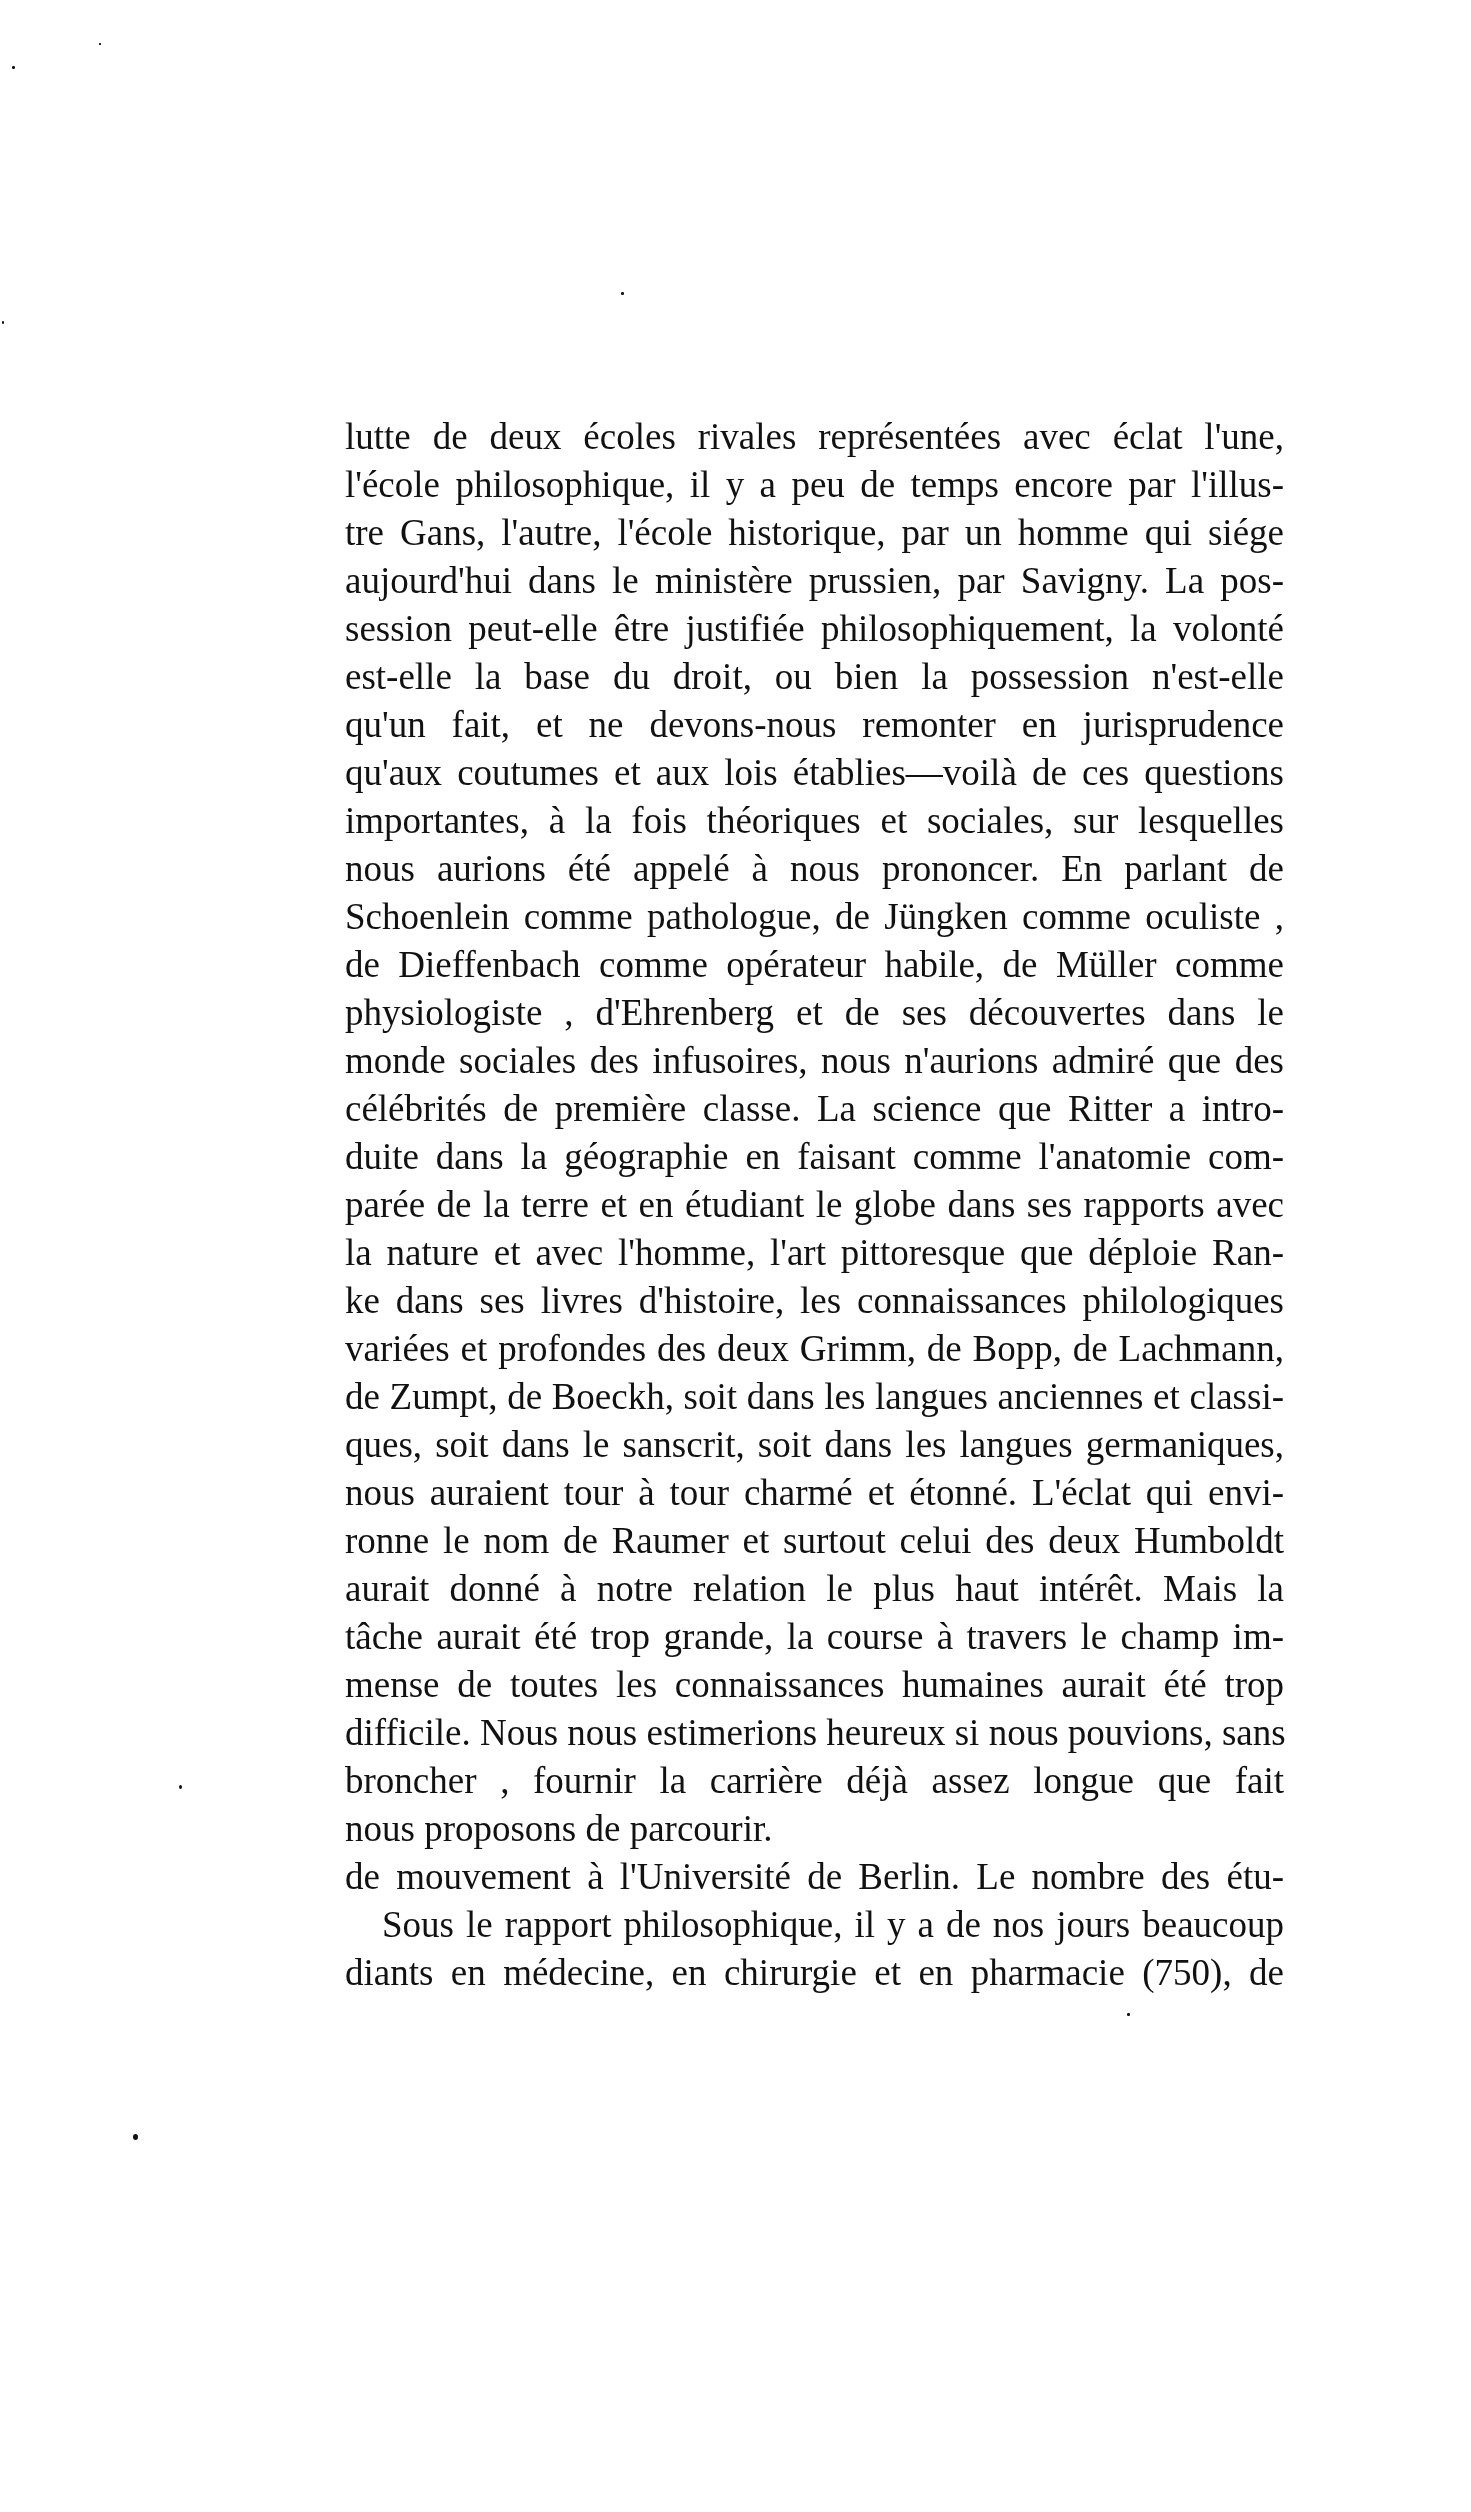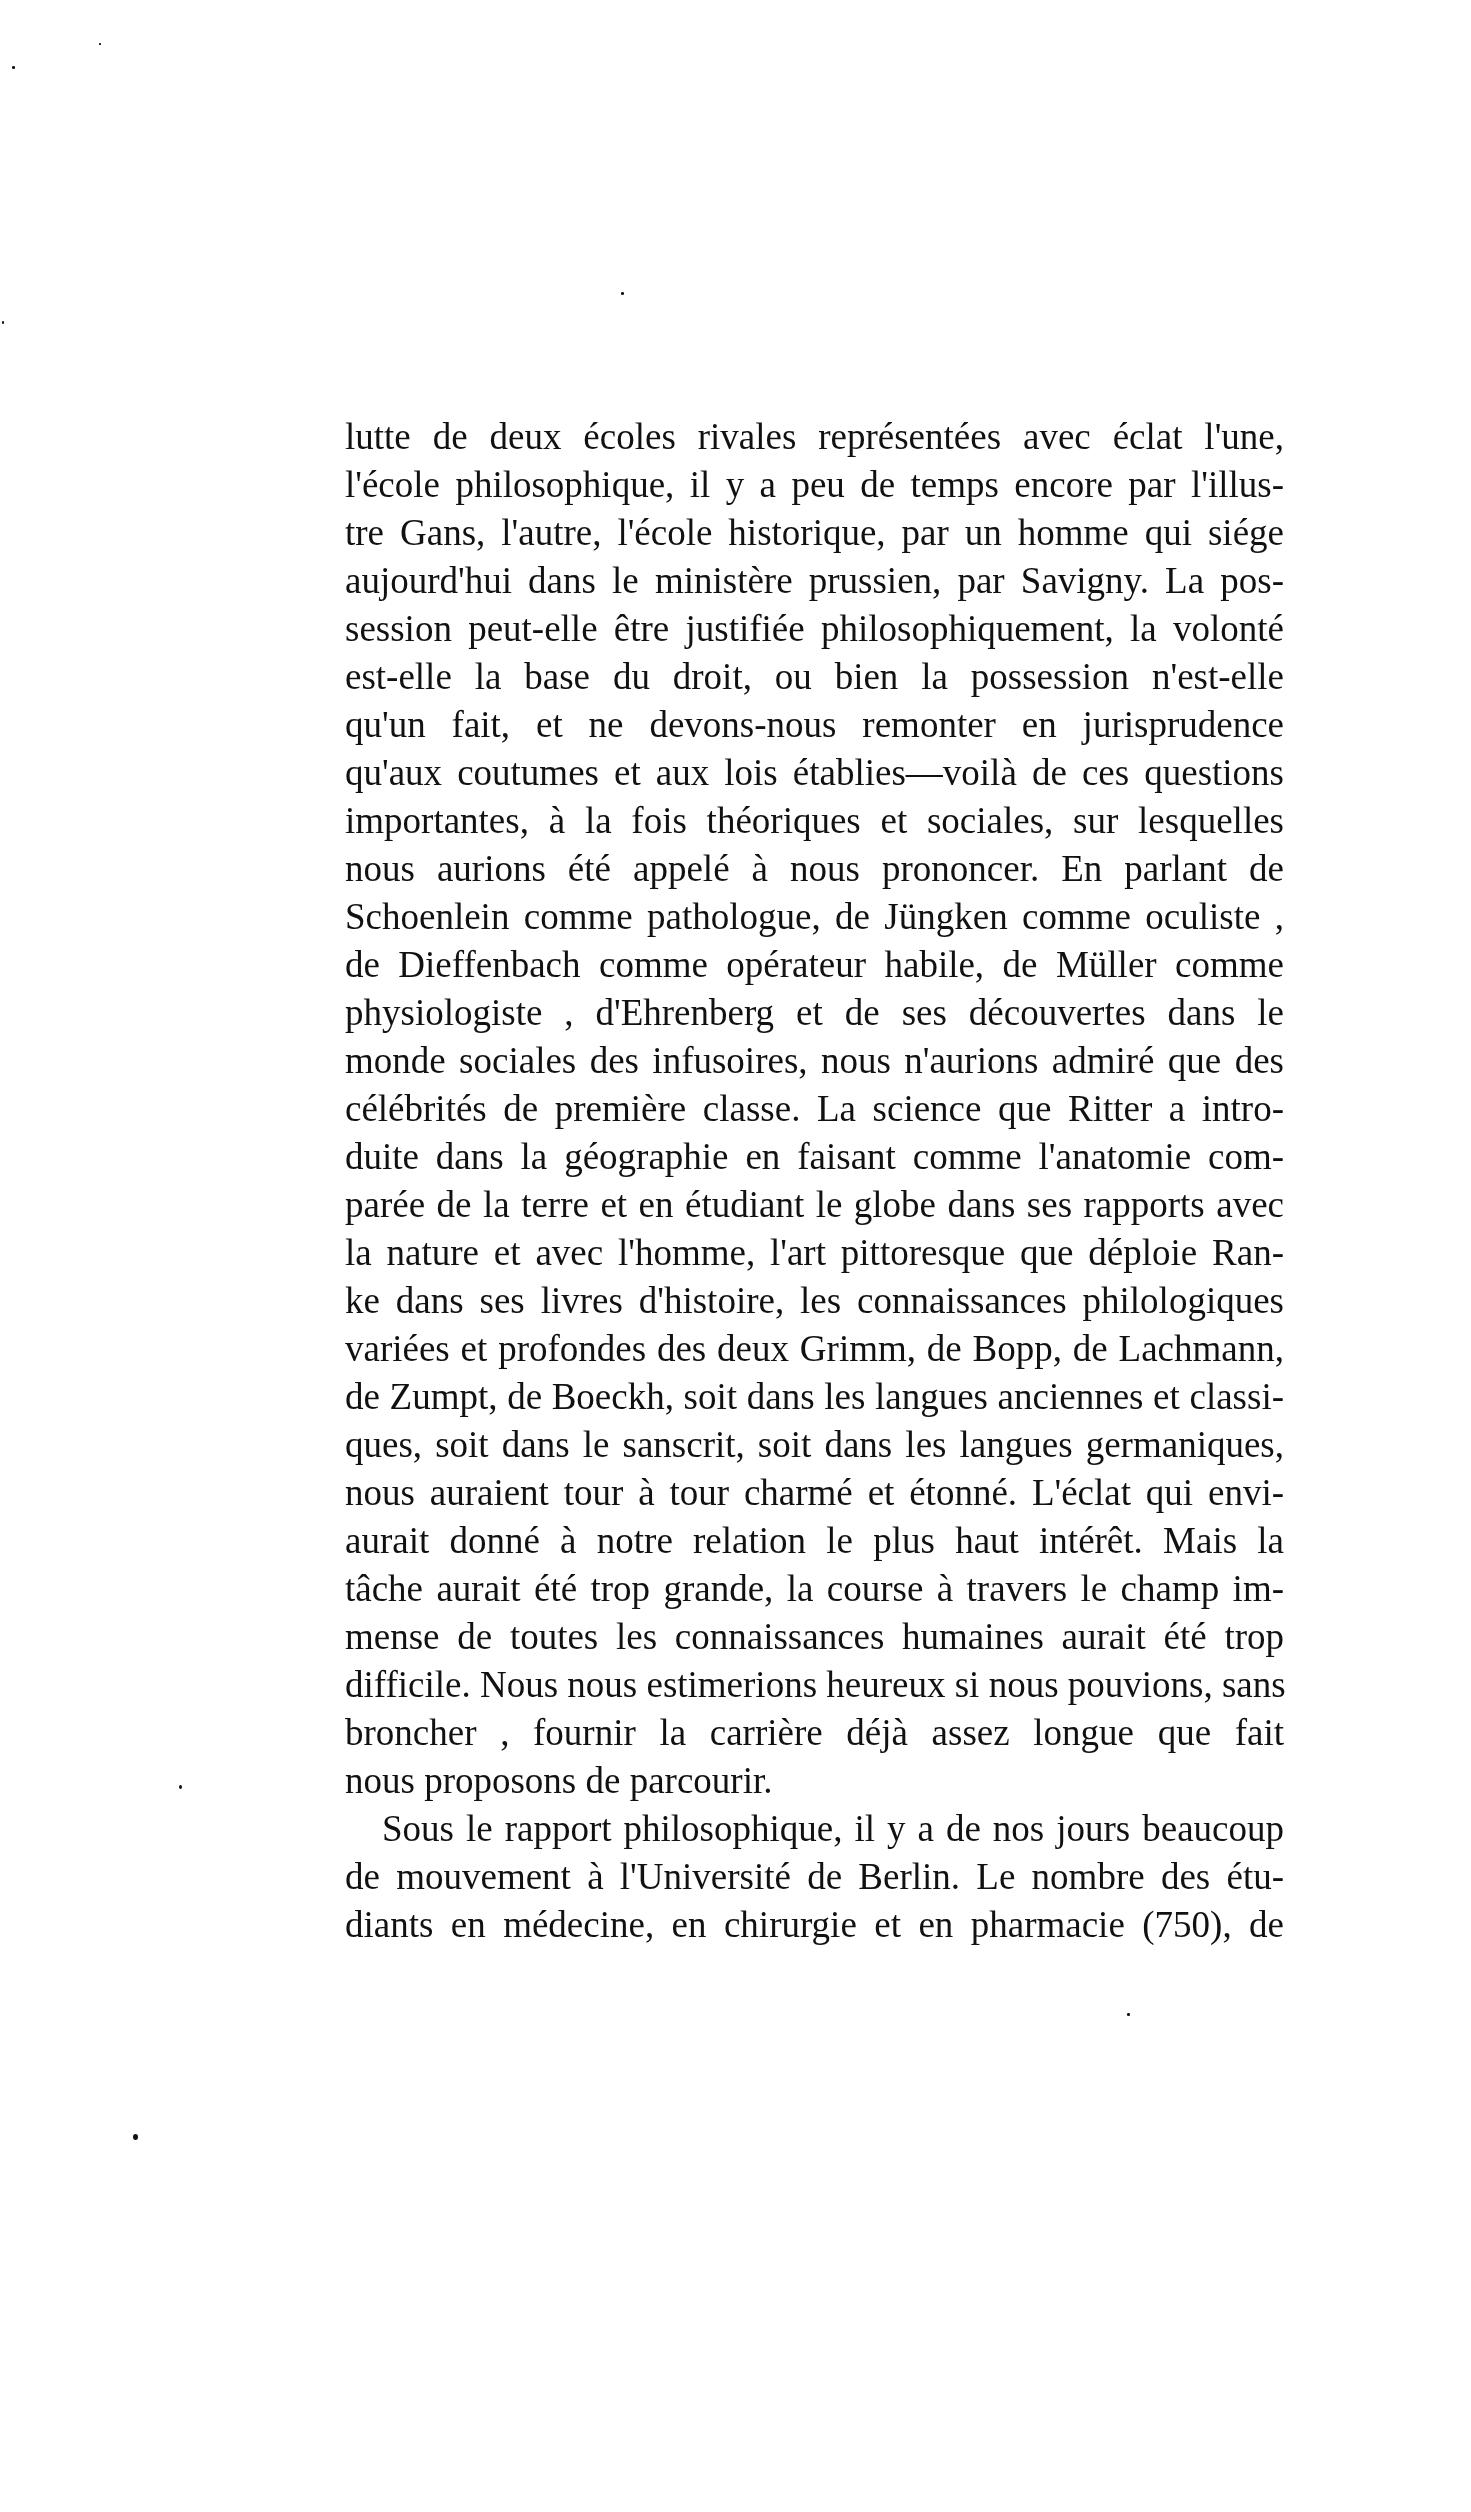--- a/index.html
+++ b/index.html
@@ -41,30 +41,31 @@
       <div class="line"><span style="white-space: nowrap; word-spacing: 0px;">monde sociales des infusoires, nous n'aurions admiré que des</span></div>
       <div class="line"><span style="white-space: nowrap; word-spacing: 0px;">célébrités de première classe. La science que Ritter a intro-</span></div>
       <div class="line"><span style="white-space: nowrap; word-spacing: 0px;">duite dans la géographie en faisant comme l'anatomie com-</span></div>
       <div class="line"><span style="white-space: nowrap; word-spacing: 0px;">parée de la terre et en étudiant le globe dans ses rapports avec</span></div>
       <div class="line"><span style="white-space: nowrap; word-spacing: 0px;">la nature et avec l'homme, l'art pittoresque que déploie Ran-</span></div>
       <div class="line"><span style="white-space: nowrap; word-spacing: 0px;">ke dans ses livres d'histoire, les connaissances philologiques</span></div>
       <div class="line"><span style="white-space: nowrap; word-spacing: 0px;">variées et profondes des deux Grimm, de Bopp, de Lachmann,</span></div>
       <div class="line"><span style="white-space: nowrap; word-spacing: 0px;">de Zumpt, de Boeckh, soit dans les langues anciennes et classi-</span></div>
       <div class="line"><span style="white-space: nowrap; word-spacing: 0px;">ques, soit dans le sanscrit, soit dans les langues germaniques,</span></div>
       <div class="line"><span style="white-space: nowrap; word-spacing: 0px;">nous auraient tour à tour charmé et étonné. L'éclat qui envi-</span></div>
+      <div class="line"><span style="white-space: nowrap; word-spacing: 0px;">ronne le nom de Raumer et surtout celui des deux Humboldt</span></div>
       <div class="line"><span style="white-space: nowrap; word-spacing: 0px;">aurait donné à notre relation le plus haut intérêt. Mais la</span></div>
       <div class="line"><span style="white-space: nowrap; word-spacing: 0px;">tâche aurait été trop grande, la course à travers le champ im-</span></div>
       <div class="line"><span style="white-space: nowrap; word-spacing: 0px;">mense de toutes les connaissances humaines aurait été trop</span></div>
       <div class="line"><span style="white-space: nowrap; word-spacing: 0px;">difficile. Nous nous estimerions heureux si nous pouvions, sans</span></div>
       <div class="line"><span style="white-space: nowrap; word-spacing: 0px;">broncher , fournir la carrière déjà assez longue que fait</span></div>
       <div class="line last"><span style="white-space: nowrap;">nous proposons de parcourir.</span></div>
     </div>
     <div>
+      <div class="line"><span style="white-space: nowrap; word-spacing: 0px;">de mouvement à l'Université de Berlin. Le nombre des étu-</span></div>
       <div class="line indent"><span style="white-space: nowrap; word-spacing: 0px;">Sous le rapport philosophique, il y a de nos jours beaucoup</span></div>
-      <div class="line"><span style="white-space: nowrap; word-spacing: 0px;">de mouvement à l'Université de Berlin. Le nombre des étu-</span></div>
       <div class="line"><span style="white-space: nowrap; word-spacing: 0px;">diants en médecine, en chirurgie et en pharmacie (750), de</span></div>
     </div>
   </div>
 
   <div class="speck" style="left:99px;top:43px;width:1.7px;height:1.7px;"></div>
   <div class="speck" style="left:12px;top:66px;width:2.6px;height:2.6px;"></div>
   <div class="speck" style="left:621px;top:292px;width:2.6px;height:2.6px;"></div>
   <div class="speck" style="left:179px;top:1785px;width:3.4px;height:4.3px;"></div>
   <div class="speck" style="left:133px;top:2134px;width:5.1px;height:6px;"></div>
   <div class="speck" style="left:1127px;top:2013px;width:2.6px;height:2.6px;"></div>

